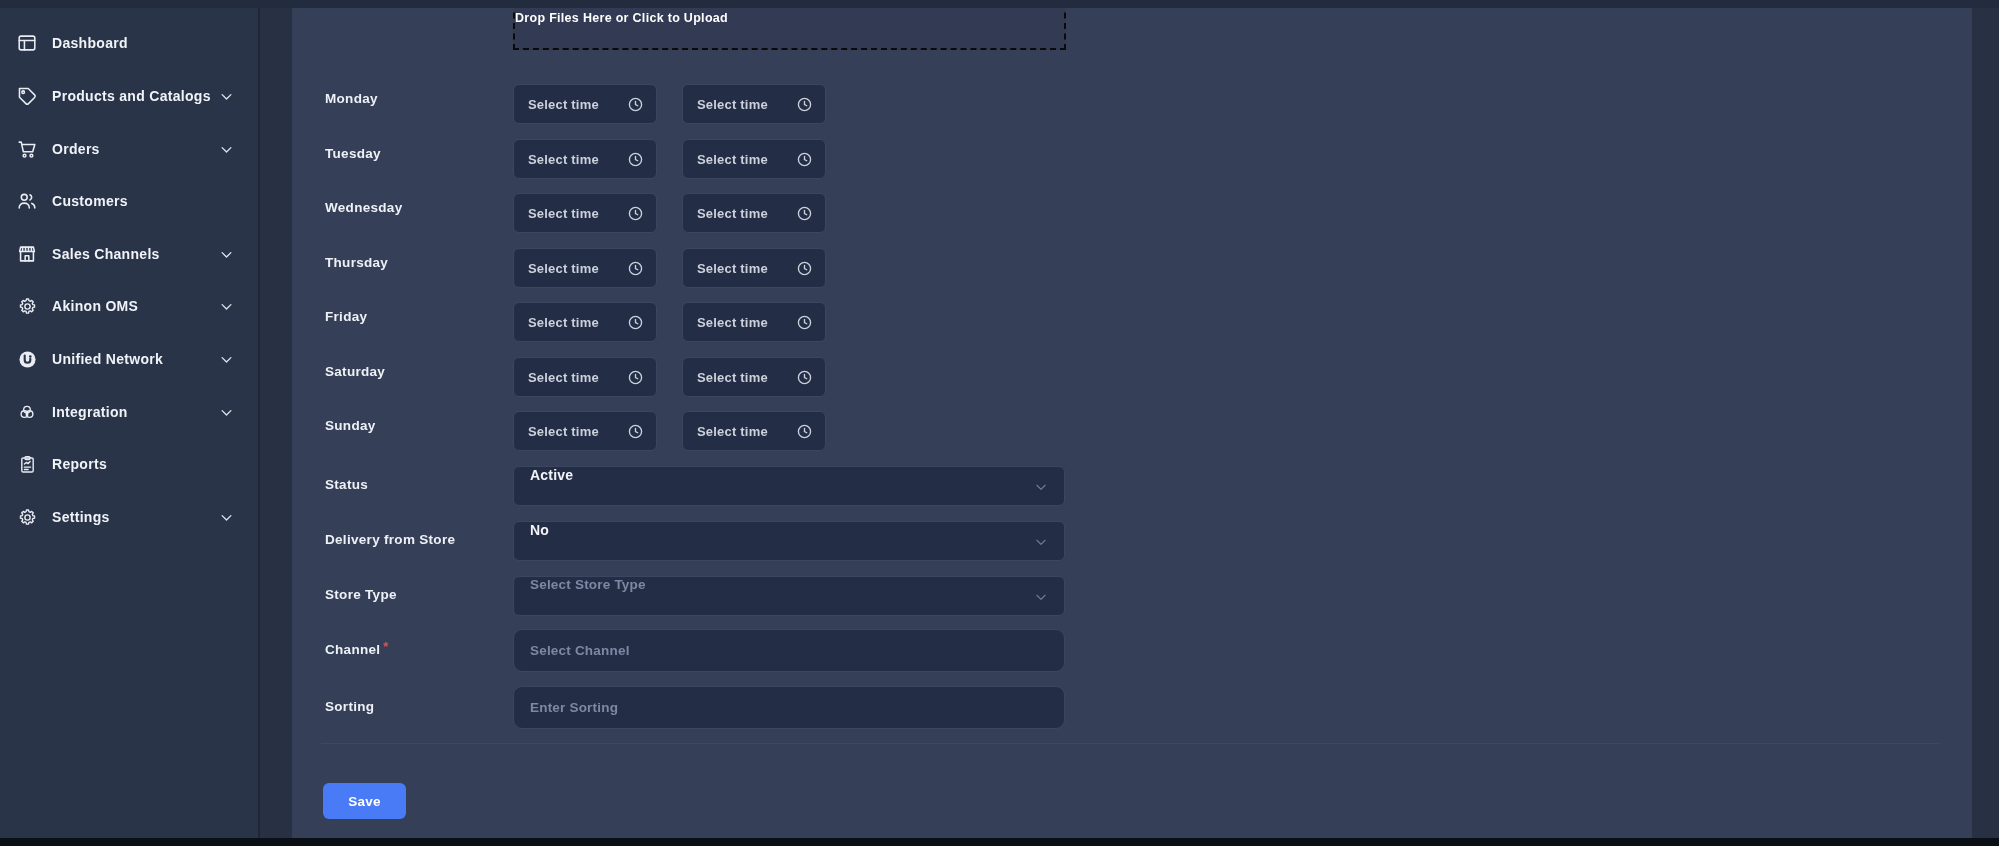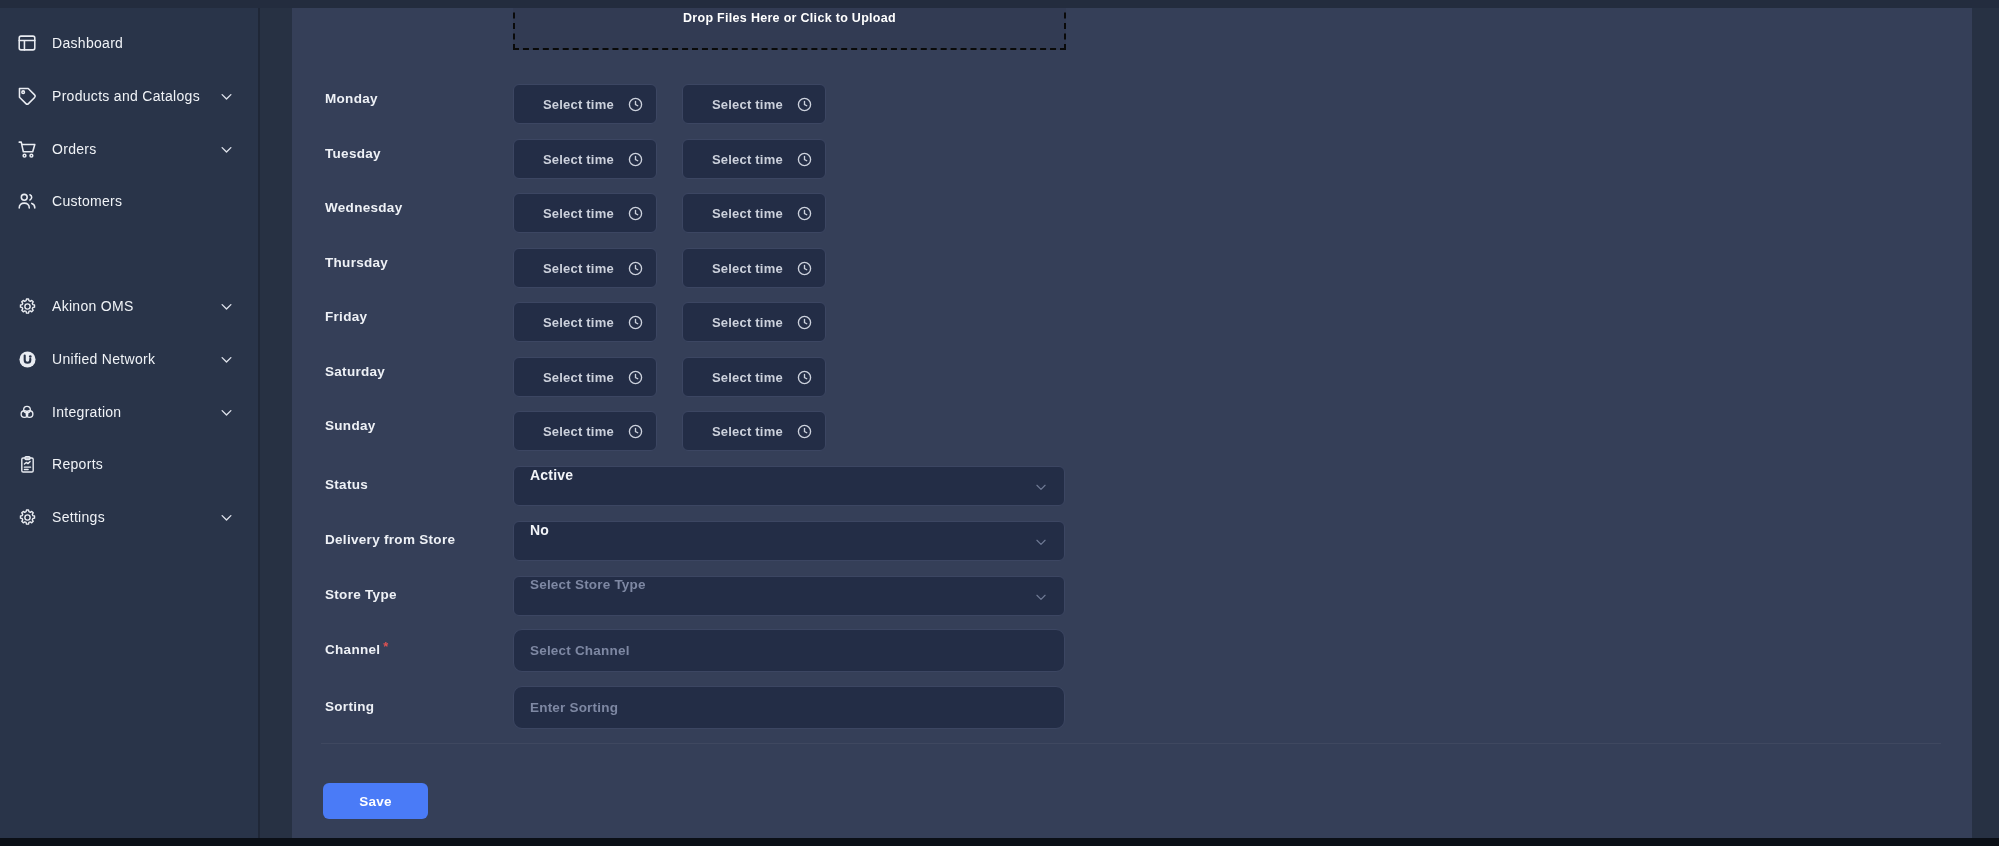--- a/index.html
+++ b/index.html
@@ -19,57 +19,57 @@
   .sidebar {
     position:absolute; left:0; top:8px; width:260px; height:830px;
     background:#293449; border-right:2px solid #1f2737;
   }
   .side-item {
     position:absolute; left:0; width:260px; height:52px;
     display:flex; align-items:center; cursor:pointer;
   }
   .side-item .s-icon { position:absolute; left:15px; width:24px; height:24px; display:flex; align-items:center; justify-content:center; }
   .side-item .s-label {
-    position:absolute; left:52px; color:#f0f3f7; font-size:14px; font-weight:400; letter-spacing:.3px; white-space:nowrap;
+    position:absolute; left:52px; color:#f0f3f7; font-size:14px; font-weight:700; letter-spacing:.3px; white-space:nowrap;
   }
   .side-item .s-chev { position:absolute; right:26px; width:15px; height:15px; display:flex; align-items:center; }
   .s-icon svg, .s-chev svg { display:block; }
 
   
   .main-panel {
     position:absolute; left:292px; top:8px; width:1680px; height:830px;
     background:#353f58; overflow:hidden;
   }
 
   
   .dropzone {
     position:absolute; left:221px; top:-6px; width:553px; height:48px;
     border:2px dashed #0a0a0a; background:rgba(0,0,0,0.05);
-    display:flex; justify-content:center; align-items:flex-start;
+    display:flex; align-items:flex-start;
     cursor:pointer;
   }
   .dropzone .dz-text {
     margin-top:7px; color:#ffffff; font-size:12.5px; font-weight:700; letter-spacing:.3px;
   }
 
   
   .form-row { position:absolute; left:0; width:1100px; height:44px; }
   .row-label {
     position:absolute; left:33px; top:7px; color:#eef1f6; font-size:13.5px; font-weight:700; letter-spacing:.3px; white-space:nowrap;
   }
   .req-mark { color:#e05252; font-size:13px; font-weight:700; margin-left:3px; position:relative; top:-3px; }
 
   
   .time-box {
     position:absolute; top:0; width:144px; height:40px;
     background:#232d46; border:1px solid #3c4662; border-radius:6px;
     display:flex; align-items:center; justify-content:space-between;
     padding:0 12px 0 14px; cursor:pointer;
   }
-  .time-box .time-text { color:#ccd1dc; font-size:13px; font-weight:700; letter-spacing:.2px;margin-left:15px; }
+  .time-box .time-text { color:#ccd1dc; font-size:13px; font-weight:700; letter-spacing:.2px; }
 
   
   .select-box {
     position:absolute; left:221px; width:552px; height:40px;
     background:#232d46; border:1px solid #3c4662; border-radius:6px;
     display:flex; align-items:flex-start; padding:0 16px; cursor:pointer;
   }
   .select-box .sel-value { color:#f2f4f8; font-size:14px; font-weight:700; letter-spacing:.2px; }
   .select-box .sel-placeholder { color:#7e88a3; font-size:13.5px; font-weight:700; letter-spacing:.2px; }
   .select-box .sel-chev { position:absolute; right:16px; top:13px; }
@@ -79,21 +79,21 @@
     background:#232d46; border:1px solid #3c4662; border-radius:9px;
     color:#f2f4f8; font-size:13.5px; font-weight:700; letter-spacing:.2px;
     font-family:"Liberation Sans", sans-serif;
     padding:0 16px; outline:none;
   }
   .text-input::placeholder { color:#7e88a3; opacity:1; }
 
   .footer-divider { position:absolute; left:29px; top:735px; width:1620px; height:1px; background:rgba(255,255,255,0.05); }
 
   .save-btn {
-    position:absolute; left:31px; top:775px; width:105px; height:36px;
+    position:absolute; left:31px; top:775px; width:83px; height:36px;
     background:#4a7bf7; border:none; border-radius:6px;
     color:#ffffff; font-size:13.5px; font-weight:700; letter-spacing:.3px;
     font-family:"Liberation Sans", sans-serif; cursor:pointer;
   }
 </style>
 </head>
 <body>
 
 <nav class="sidebar">
 
@@ -142,20 +142,37 @@
     <span class="s-icon">
       <svg width="22" height="22" viewBox="0 0 24 24" fill="none" stroke="#e9ecf2" stroke-width="1.7" stroke-linecap="round" stroke-linejoin="round">
         <circle cx="9" cy="8" r="3.2"></circle>
         <path d="M3.5 19.5 c0 -3.2 2.4 -5.2 5.5 -5.2 s5.5 2 5.5 5.2"></path>
         <path d="M15.2 5.2 a3 3 0 0 1 0 5.6 M17.2 14.6 c2 .6 3.3 2.3 3.3 4.9"></path>
       </svg>
     </span>
     <span class="s-label">Customers</span>
   </div>
 
+  <div class="side-item" style="top:220px">
+    <span class="s-icon">
+      <svg width="22" height="22" viewBox="0 0 24 24" fill="none" stroke="#e9ecf2" stroke-width="1.7" stroke-linecap="round" stroke-linejoin="round">
+        <path d="M4 9.2 L5 4.5 H19 L20 9.2"></path>
+        <path d="M4 9.2 H20"></path>
+        <path d="M7.2 4.8 V9 M10.4 4.8 V9 M13.6 4.8 V9 M16.8 4.8 V9"></path>
+        <path d="M5 9.5 V19.5 H19 V9.5"></path>
+        <path d="M10 19.5 V14 H14 V19.5"></path>
+      </svg>
+    </span>
+    <span class="s-label">Sales Channels</span>
+    <span class="s-chev">
+      <svg width="15" height="15" viewBox="0 0 24 24" fill="none" stroke="#dde1ea" stroke-width="2.2" stroke-linecap="round" stroke-linejoin="round">
+          <polyline points="5 9 12 16 19 9"></polyline>
+        </svg>
+    </span>
+  </div>
 
   <div class="side-item" style="top:325px">
     <span class="s-icon">
       <svg width="21" height="21" viewBox="0 0 24 24">
         <circle cx="12" cy="12" r="9.2" fill="#e9ecf2"></circle>
         <path d="M8.8 7.5 v5 a3.2 3.2 0 0 0 6.4 0 v-1.2" fill="none" stroke="#293449" stroke-width="2.4" stroke-linecap="round"></path>
         <circle cx="15.2" cy="8.6" r="1.5" fill="#293449"></circle>
       </svg>
     </span>
     <span class="s-label">Unified Network</span>

